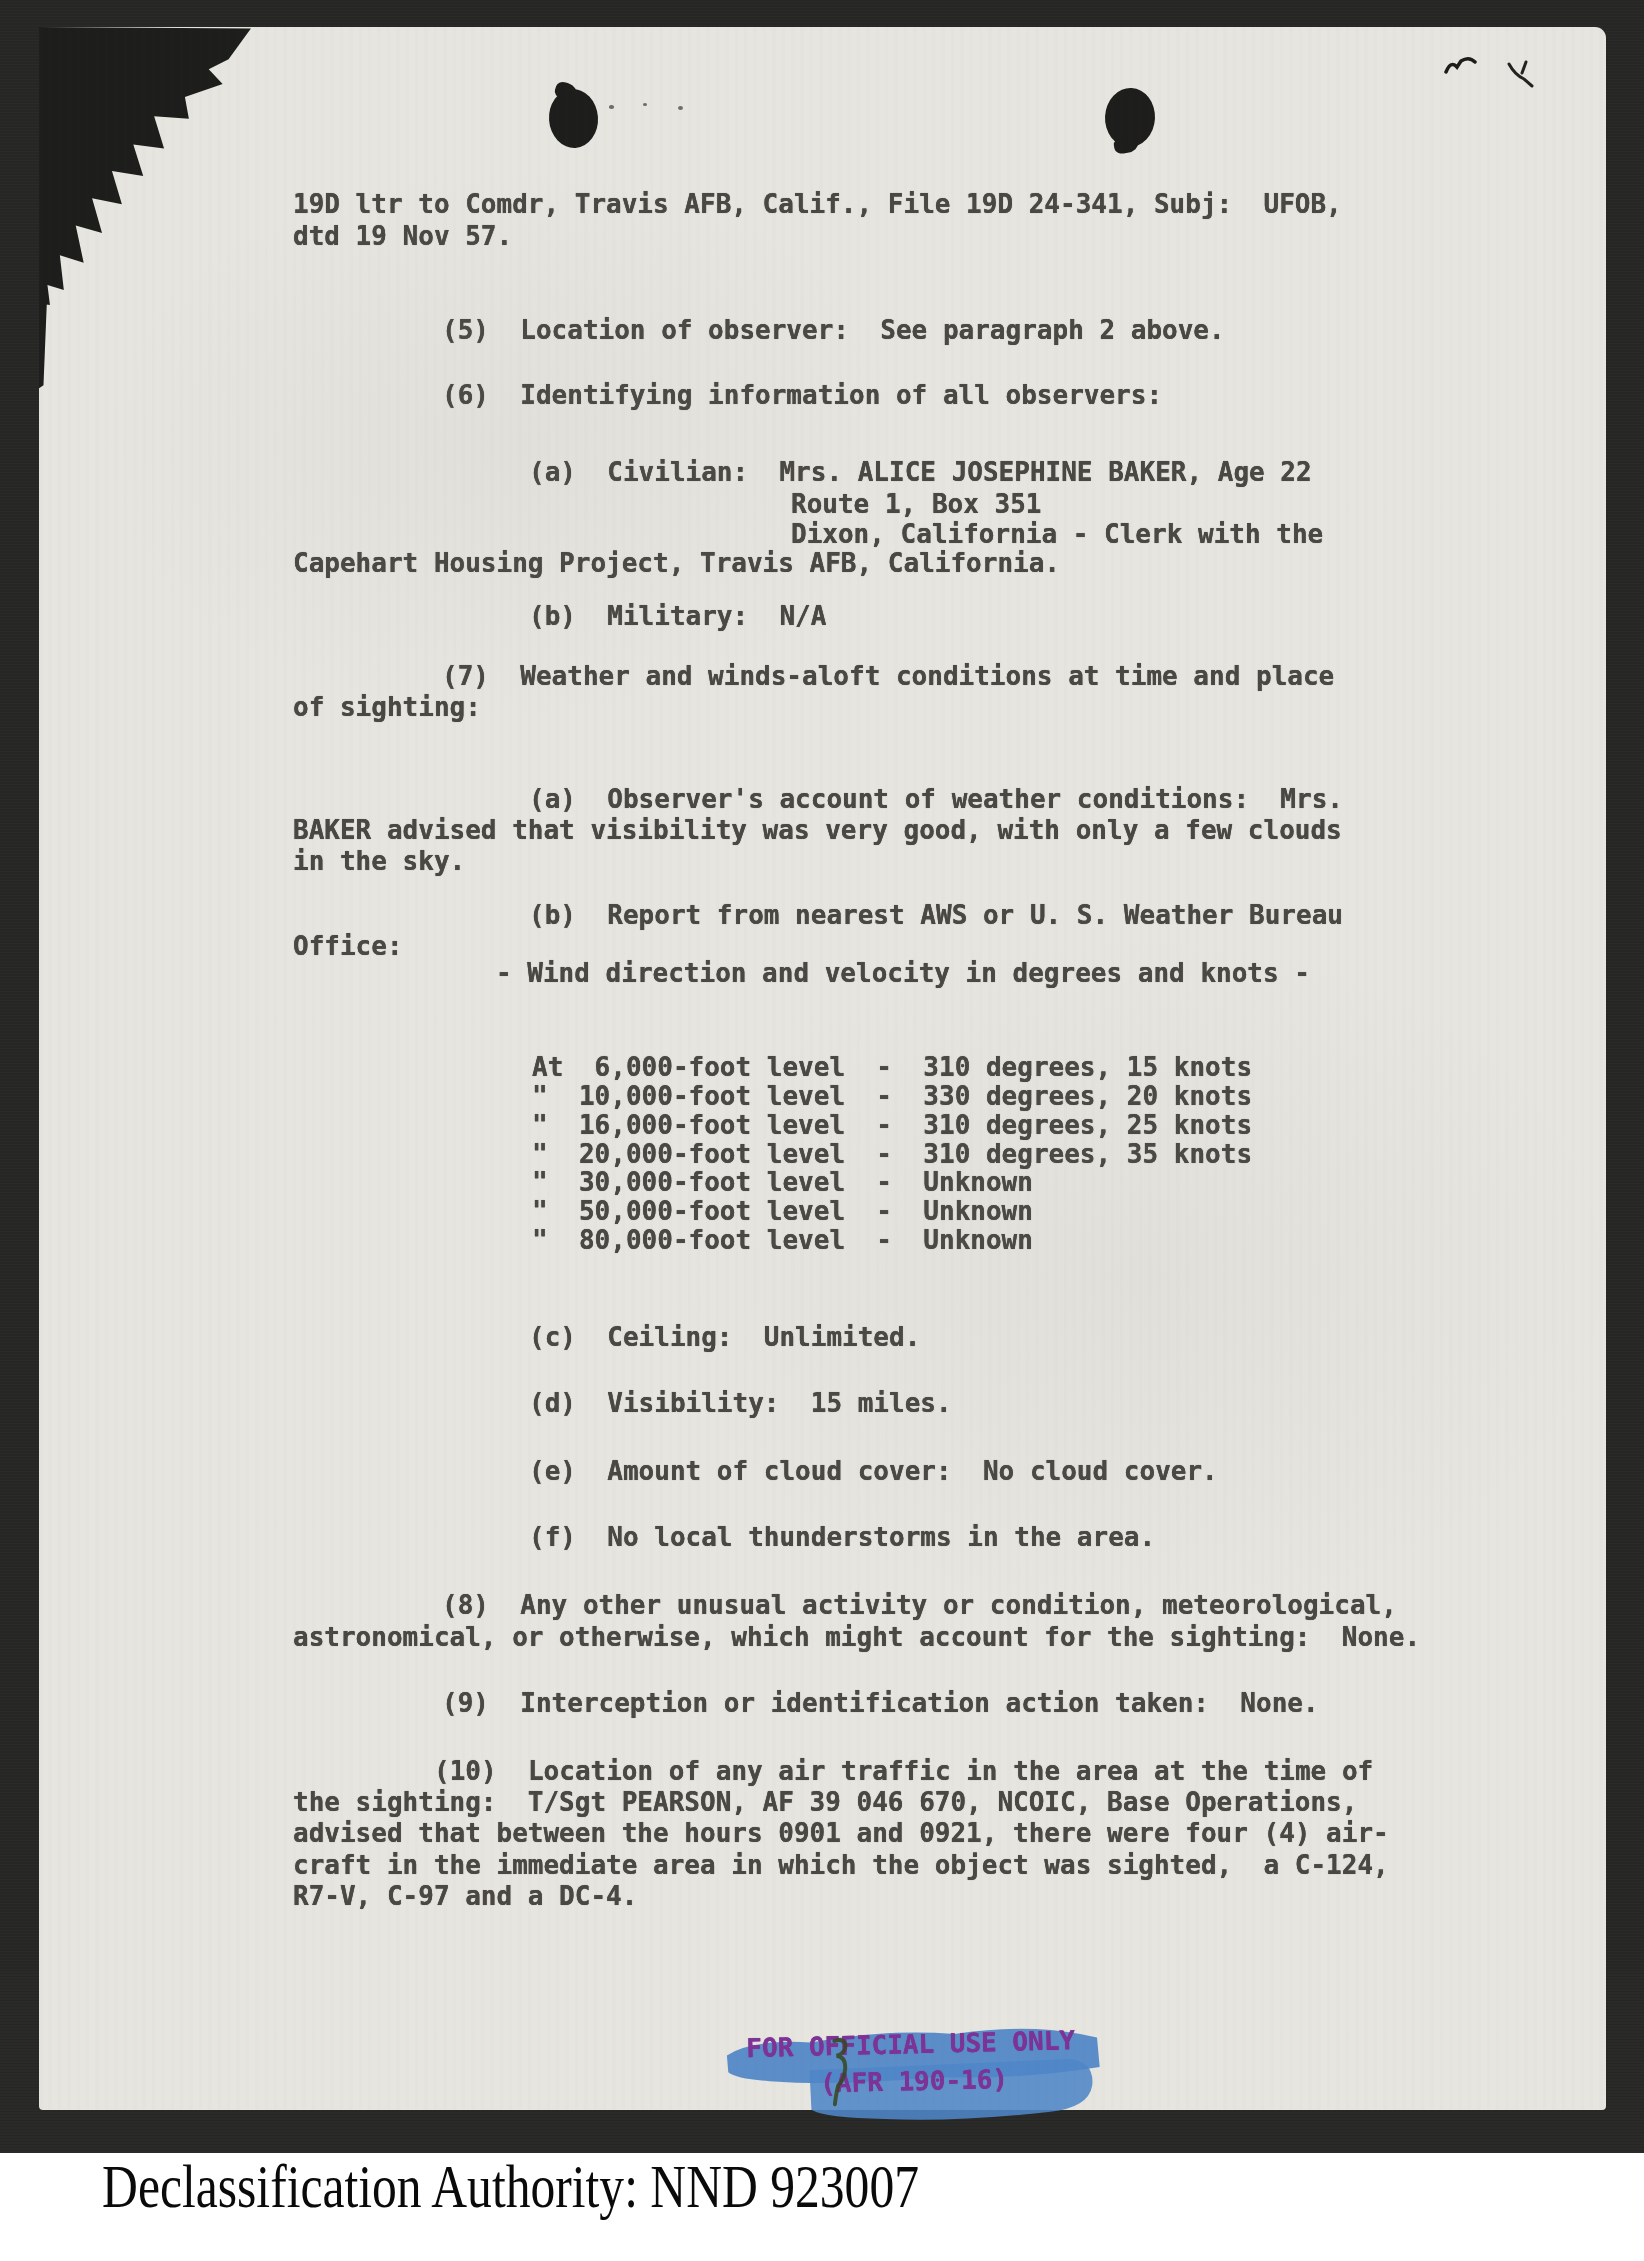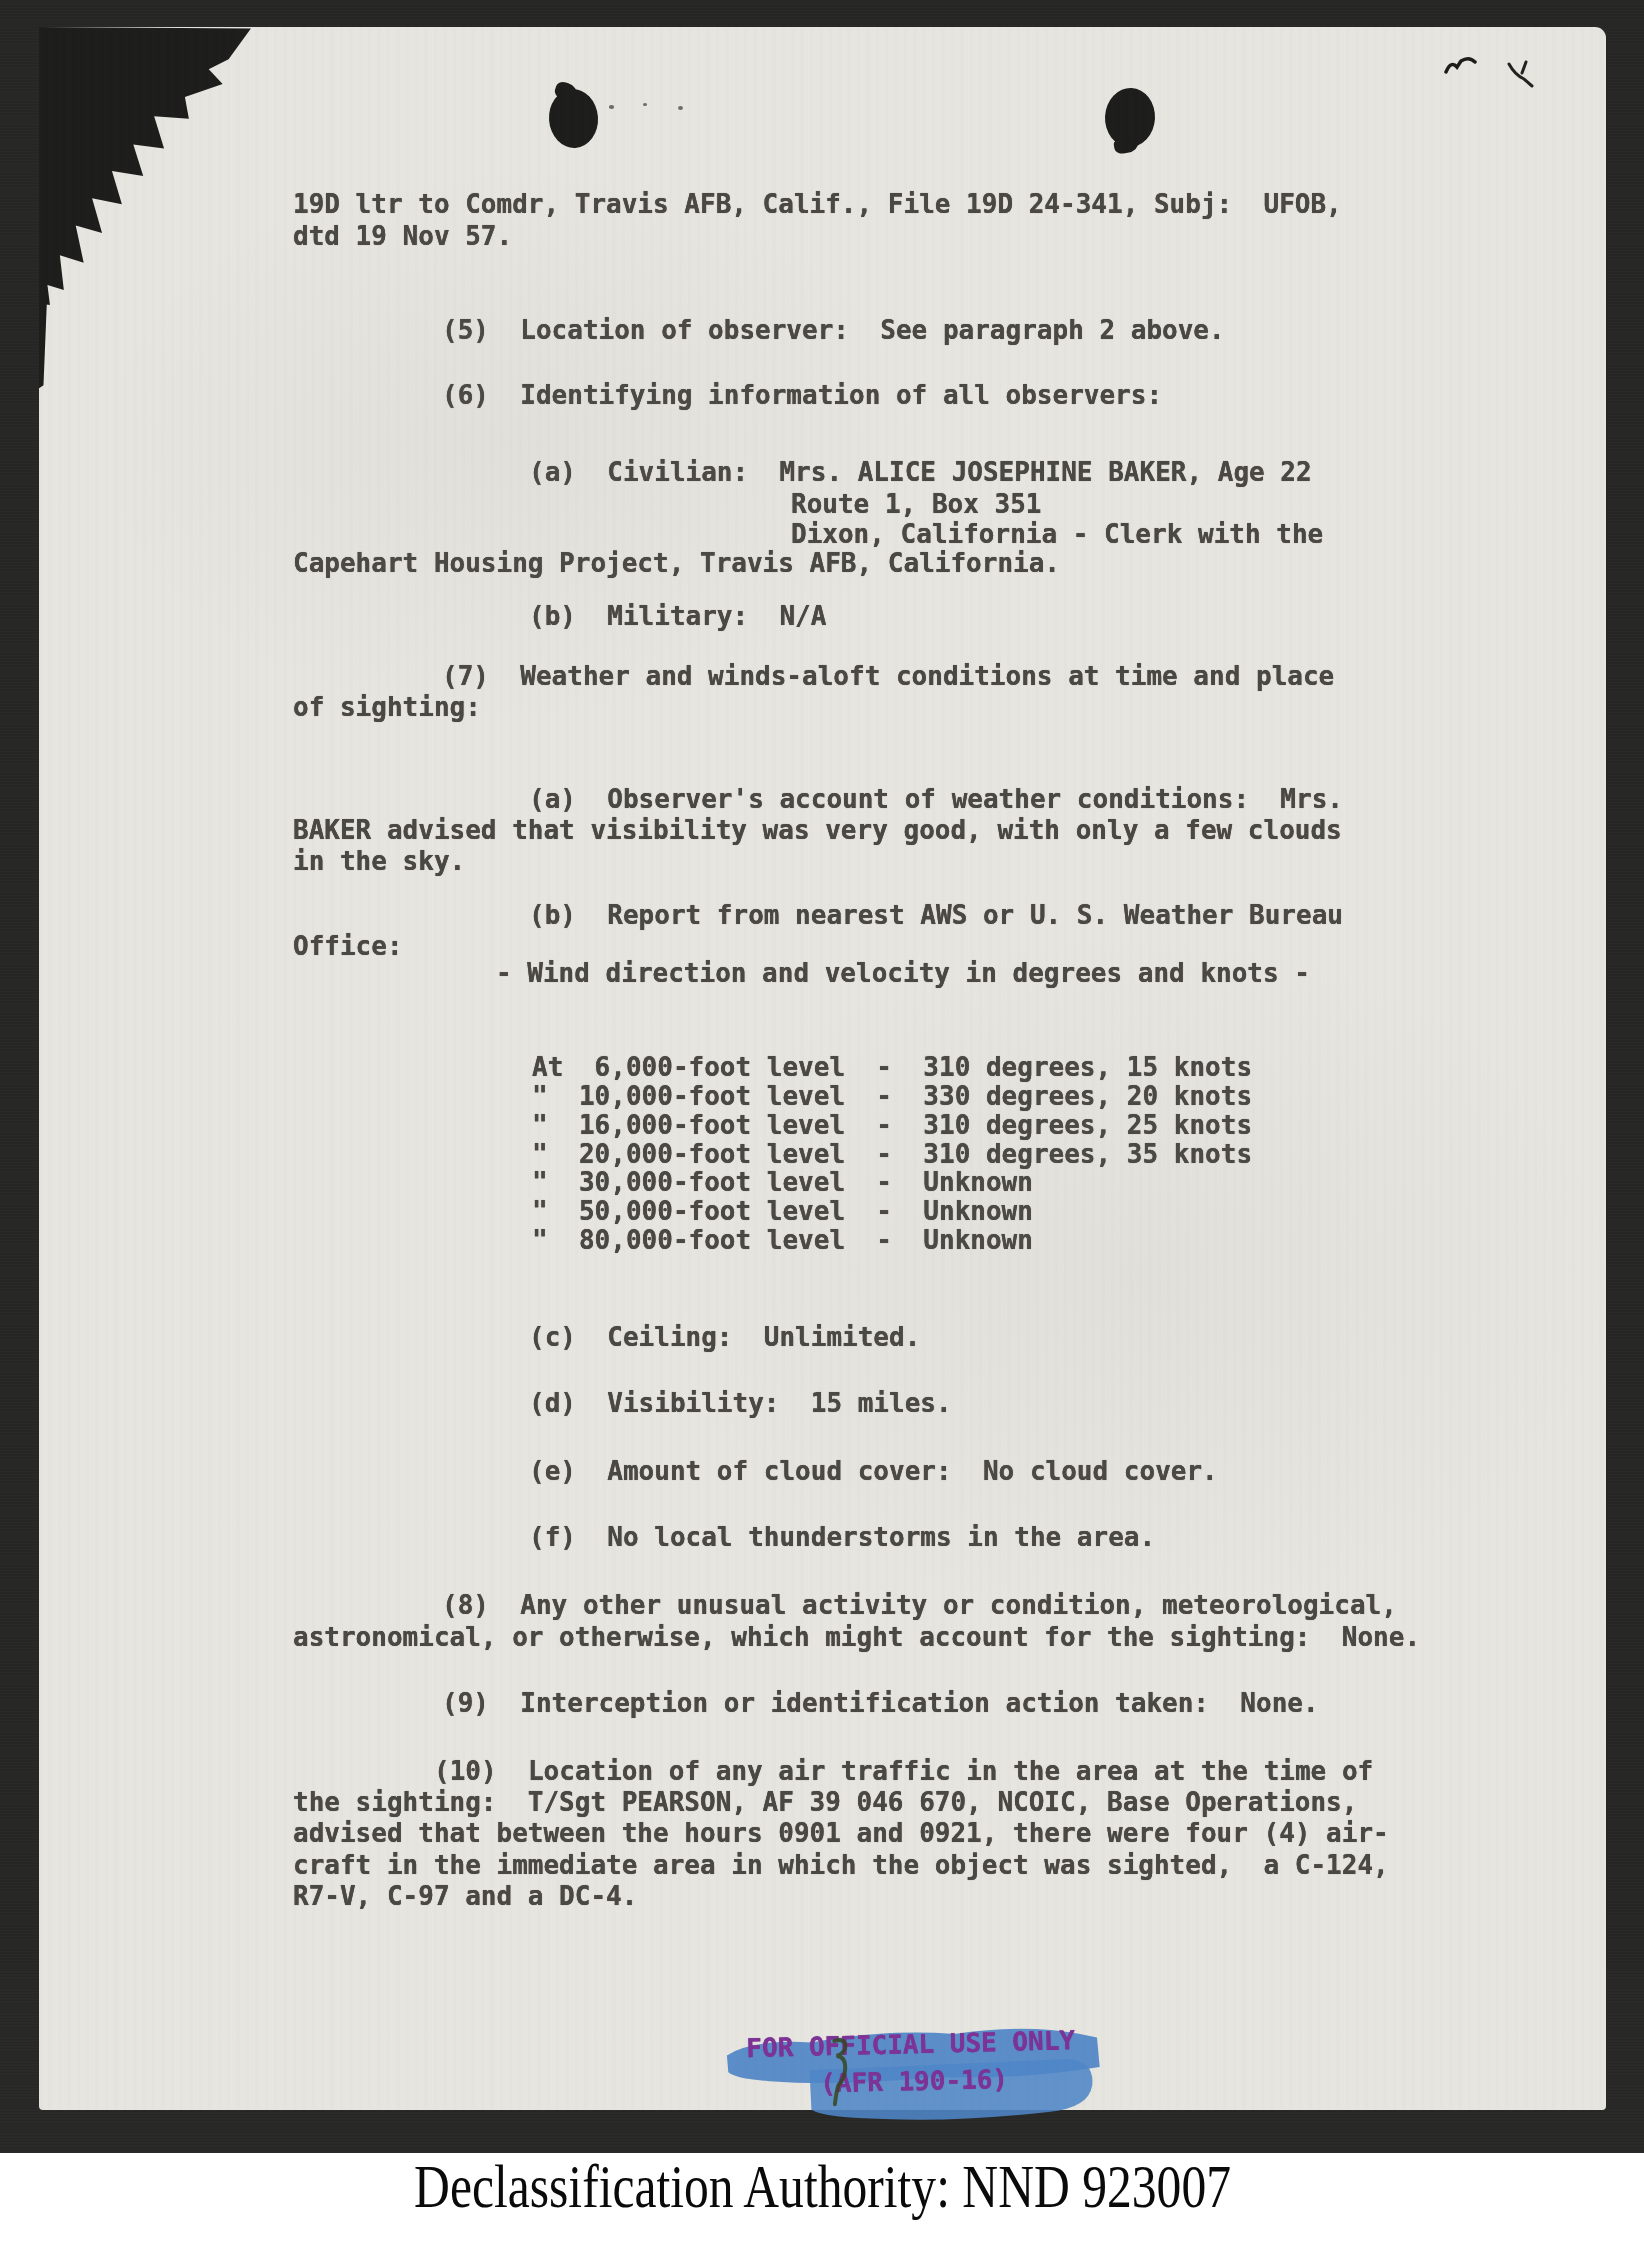--- a/index.html
+++ b/index.html
@@ -40,21 +40,21 @@
          transform:rotate(-1.4deg);transform-origin:50% 50%;}
   .stamp-blob{position:absolute;left:0;top:0;}
   .stamp-line{position:absolute;white-space:pre;font-size:26px;line-height:28px;
          font-weight:bold;color:#7d3396;
          text-shadow:0 0 1px rgba(125,51,150,.6),0 0 0.5px rgba(110,40,140,.8);}
   .stamp-line1{left:25px;top:10px;}
   .stamp-line2{left:98px;top:47px;}
 
   
   .footer-band{position:absolute;left:0;top:2153px;width:1645px;height:76px;
-         background:#ffffff;display:flex;align-items:center;justify-content:center;}
+         background:#ffffff;display:flex;align-items:center;justify-content:flex-start;}
   .footer-text{font-family:"Liberation Serif","DejaVu Serif",serif;
          font-size:62px;color:#0a0a0a;white-space:pre;
          transform:scaleX(.8) translateY(-5px);transform-origin:center;}
 </style>
 </head>
 <body>
 
 <div class="backdrop"></div>
 
 <div class="paper">

